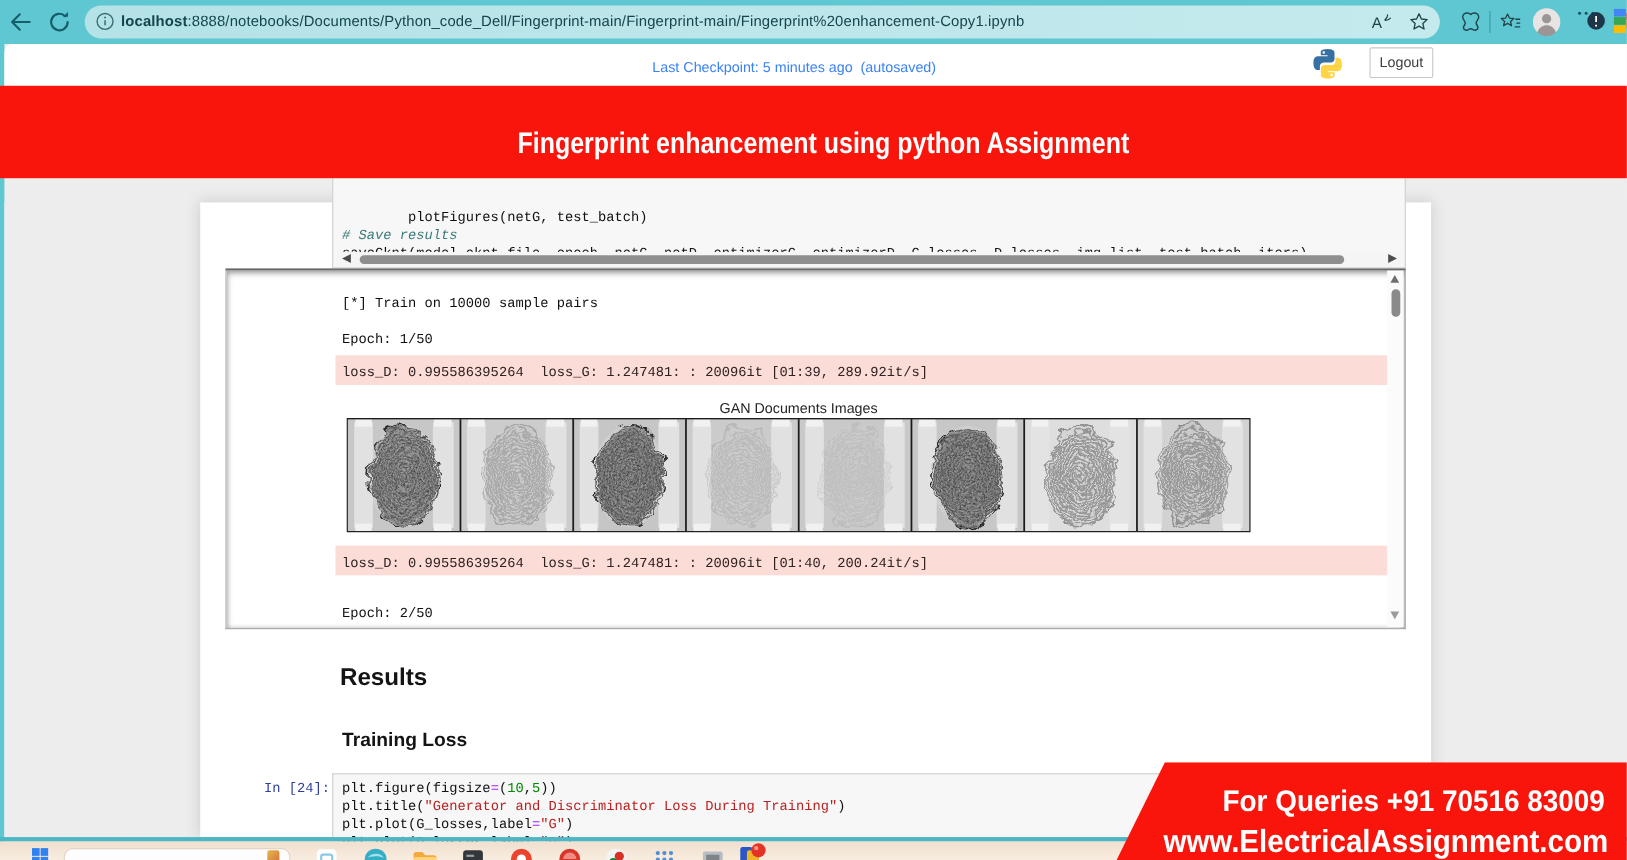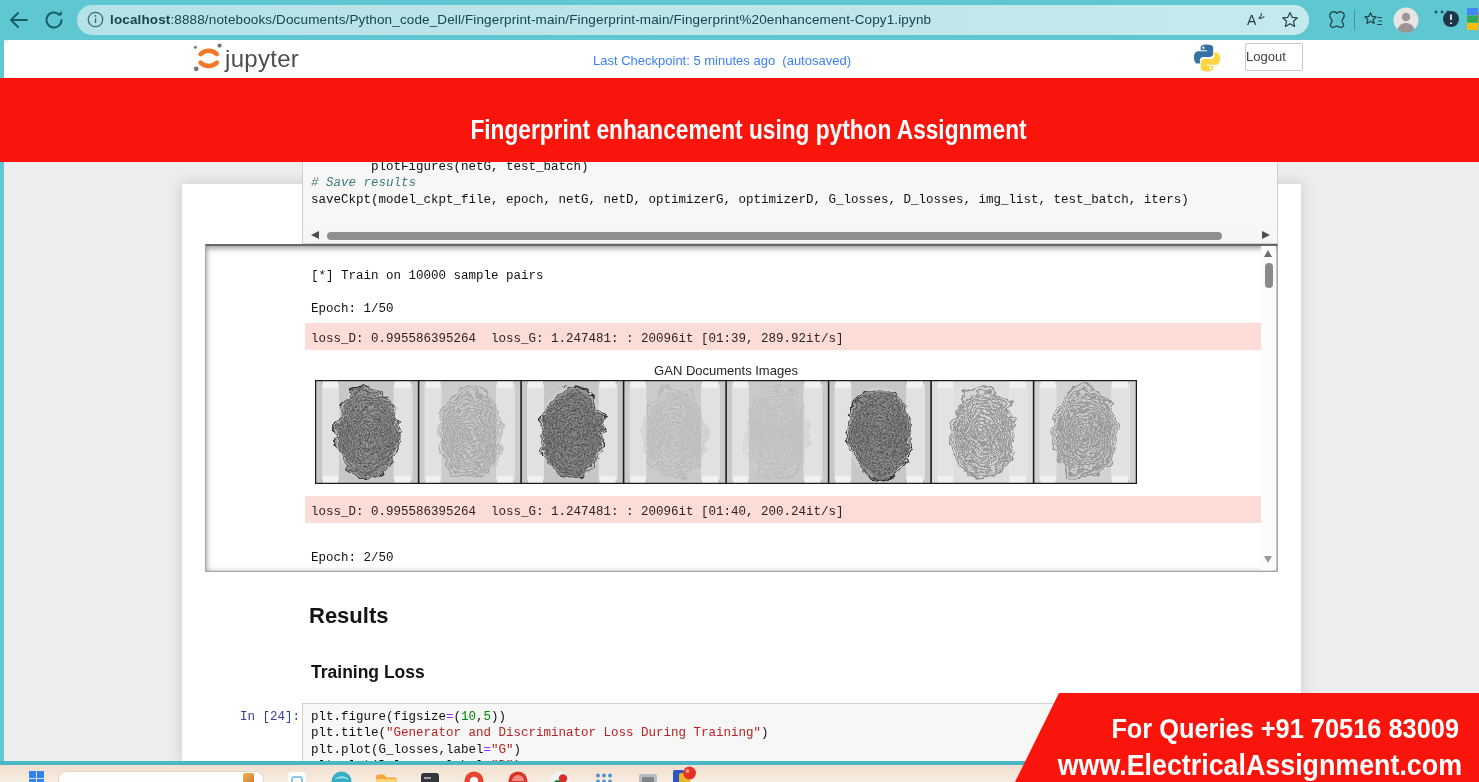--- a/index.html
+++ b/index.html
@@ -69,43 +69,33 @@
         <rect x="0" y="0" width="11" height="7" fill="#4285f4"></rect>
         <rect x="0" y="7.5" width="11" height="7" fill="#34a853"></rect>
         <rect x="0" y="15" width="11" height="7" fill="#fbbc05"></rect>
         <rect x="11.5" y="4" width="3" height="6" fill="#ea4335"></rect>
         <rect x="11.5" y="11" width="3" height="6" fill="#fb8c00"></rect>
       </svg></div>
 </div>
 <div class="abs" id="lteal"></div>
 
 <div class="abs" id="jheader">
-  <div class="abs" style="left:187px;top:1px"><svg width="115" height="40" viewBox="0 0 115 40">
-        <g>
-<path d="M9.5 13.2a11.5 11.5 0 0 1 16.4 0" stroke="#f37726" stroke-width="4.4" fill="none" stroke-linecap="round"></path>
-<path d="M9.5 21.6a11.5 11.5 0 0 0 16.4 0" stroke="#f37726" stroke-width="4.4" fill="none" stroke-linecap="round"></path>
-<circle cx="4.4" cy="6.2" r="1.5" fill="#767677"></circle>
-          <circle cx="28.6" cy="4.6" r="2.1" fill="#767677"></circle>
-          <circle cx="5.2" cy="27.8" r="2.4" fill="#767677"></circle>
-<text x="34" y="26" font-family="Liberation Sans" font-size="24" fill="#4e4e4e" letter-spacing="0.3">jupyter</text>
-</g>
-      </svg></div>
   <div class="abs" style="left:589px;top:13px;font-size:13px;color:#3b82f6">Last Checkpoint: 5 minutes ago &nbsp;(autosaved)</div>
   <div class="abs" style="left:1188px;top:3px"><svg width="30" height="30" viewBox="0 0 30 30">
 <path d="M14.8 1.6c-6.5 0-6.1 2.8-6.1 2.8v2.9h6.2v.9H6.2S2 7.7 2 14.3c0 6.5 3.7 6.3 3.7 6.3h2.2v-3s-.1-3.7 3.6-3.7h6.2s3.5.1 3.5-3.4V4.9s.5-3.3-6.4-3.3zm-3.4 2a1.1 1.1 0 1 1 0 2.3 1.1 1.1 0 0 1 0-2.3z" fill="#3771a2"></path>
 <path d="M15.2 28.4c6.5 0 6.1-2.8 6.1-2.8v-2.9h-6.2v-.9h8.7s4.2.5 4.2-6.1c0-6.5-3.7-6.3-3.7-6.3h-2.2v3s.1 3.7-3.6 3.7h-6.2s-3.5-.1-3.5 3.4v5.6s-.5 3.3 6.4 3.3zm3.4-2a1.1 1.1 0 1 1 0-2.3 1.1 1.1 0 0 1 0 2.3z" fill="#ffd545"></path>
 </svg></div>
-  <div class="abs" style="left:1241px;top:3px;width:58px;height:28px;border:1px solid #c8c8c8;border-radius:2px;font-size:13px;color:#404040;text-align:left;line-height:26px">Logout</div>
+  <div class="abs" style="left:1241px;top:3px;width:58px;height:28px;border:1px solid #c8c8c8;border-radius:2px;font-size:13px;color:#404040;text-align:center;line-height:26px">Logout</div>
 </div>
 
 <div class="abs" id="graybody"></div>
 <div class="abs" id="container"></div>
 
 <div class="abs cellbg" style="left:302px;top:160px;width:976px;height:84px"></div>
-<pre class="abs" style="left:311px;top:159px">        plotFigures(netG, test_batch)
+<pre class="abs" style="left:311px;top:190px">        plotFigures(netG, test_batch)
 <span class="com"># Save results</span>
 saveCkpt(model_ckpt_file, epoch, netG, netD, optimizerG, optimizerD, G_losses, D_losses, img_list, test_batch, iters)</pre>
 <div class="abs" style="left:306px;top:229px;width:967px;height:13px;background:#f5f5f5"></div>
 <div class="abs" style="left:311px;top:231px;width:0;height:0;border-top:4.5px solid transparent;border-bottom:4.5px solid transparent;border-right:8px solid #4d4d4d"></div>
 <div class="abs" style="left:327px;top:231.5px;width:895px;height:8px;border-radius:4px;background:#8f8f8f"></div>
 <div class="abs" style="left:1262px;top:231px;width:0;height:0;border-top:4.5px solid transparent;border-bottom:4.5px solid transparent;border-left:8px solid #4d4d4d"></div>
 
 <div class="abs" id="outbox"></div>
 <pre class="abs" style="left:311px;top:268px">[*] Train on 10000 sample pairs</pre>
 <pre class="abs" style="left:311px;top:301px">Epoch: 1/50</pre>

